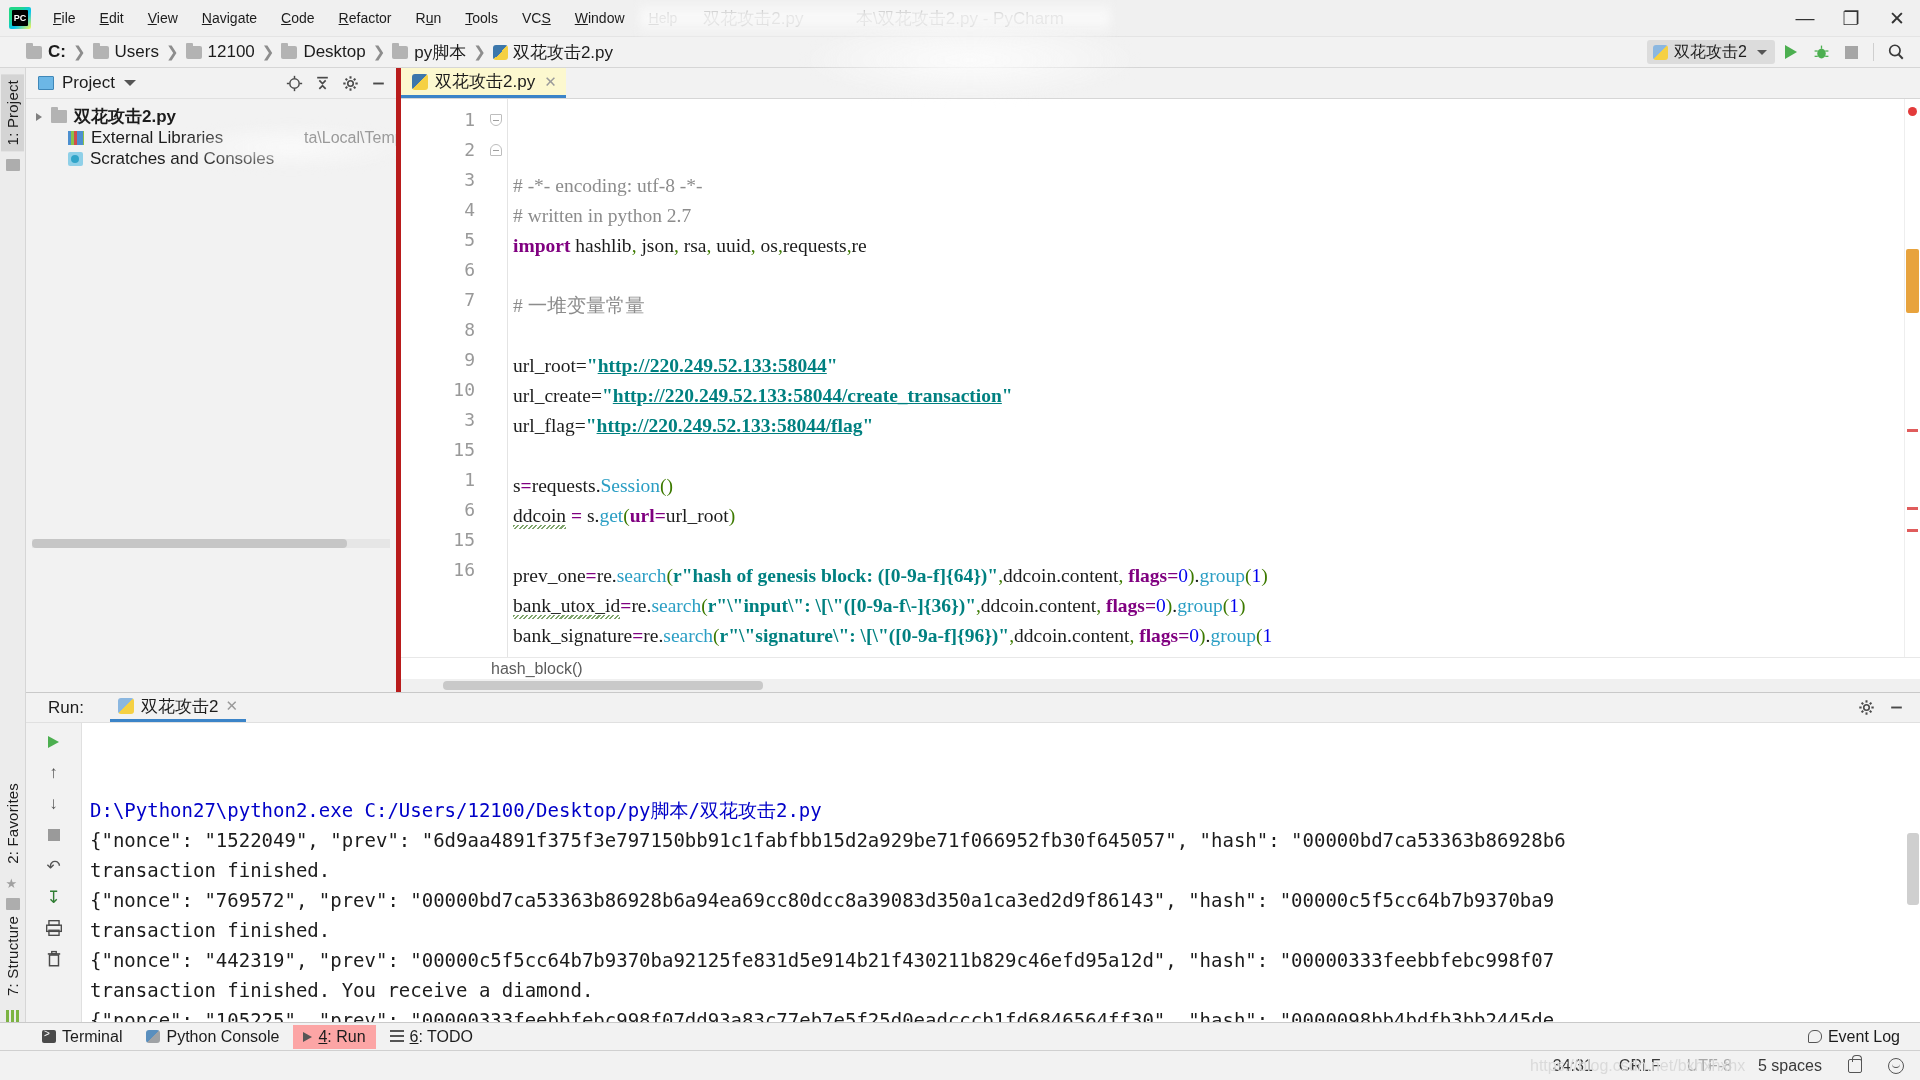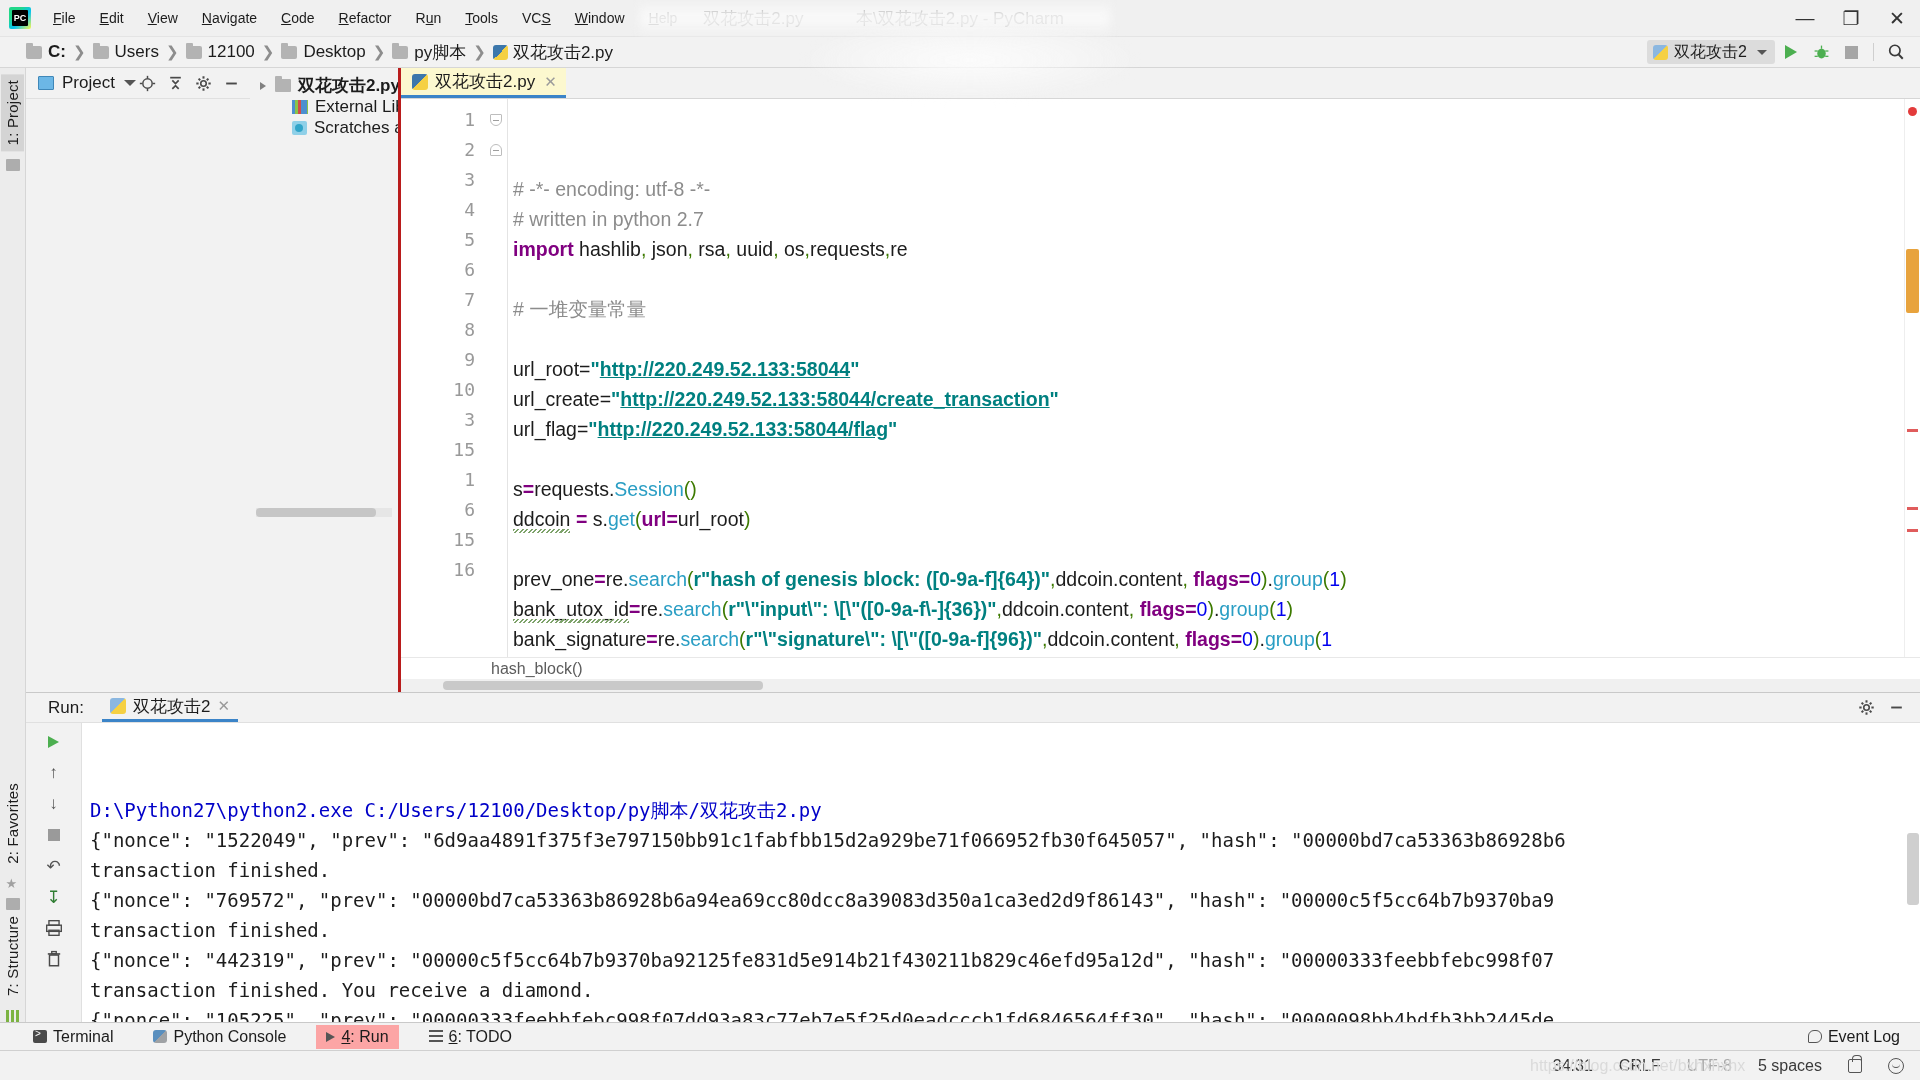--- a/index.html
+++ b/index.html
@@ -110,22 +110,22 @@
   .strip-icon { width: 14px; height: 12px; background: #adadad; border-radius: 1px; margin-top: 8px; }
   .strip-icon.bars { background: none; position: relative; }
   .strip-icon.bars::before {
     content:""; position:absolute; inset:0;
     background: repeating-linear-gradient(90deg,#7cb342 0 3px,transparent 3px 5px);
   }
   .strip-icon.star { background: none; color:#a0a0a0; font-size: 13px; line-height: 12px; }
 
   
   .project {
-    width: 375px; background: #f2f2f2; border-right: 3px solid #b91c1c;
-    display: flex; flex-direction: row; flex: none; min-height: 0;
+    width: 375px; background: #f2f2f2; border-right: 5px solid #b91c1c;
+    display: flex; flex-direction: column; flex: none; min-height: 0;
   }
   .project-head {
     height: 31px; display: flex; align-items: center; padding: 0 6px 0 12px; flex: none;
     border-bottom: 1px solid #e0e0e0;
   }
   .proj-sq { width: 16px; height: 14px; background: #6cb7e6; border: 1px solid #3f87b8; border-radius: 1px; margin-right: 8px; }
   .proj-title { font-size: 17px; }
   .proj-caret { width:0;height:0;border-left:6px solid transparent;border-right:6px solid transparent;border-top:6px solid #555; margin-left: 9px; }
   .proj-tools { margin-left: auto; display: flex; align-items: center; gap: 4px; }
   .icobtn { width: 24px; height: 24px; display: flex; align-items: center; justify-content: center; color: #4a4a4a; }
@@ -182,21 +182,21 @@
   .foldcol { width: 22px; flex: none; background: #fff; padding-top: 6px; position: relative; }
   .foldcol .fold { height: 30px; display:flex; align-items:center; justify-content:center; }
   .fold-glyph {
     width: 12px; height: 12px; border: 1px solid #bdbdbd; position: relative; background: #fff;
   }
   .fold-glyph.start { border-radius: 1px 1px 6px 6px; }
   .fold-glyph.end { border-radius: 6px 6px 1px 1px; }
   .fold-glyph::after { content:""; position:absolute; left:2px; top:5px; width:6px; height:1px; background:#9e9e9e; }
   .codearea {
     flex: 1; position: relative; padding-top: 6px; overflow: hidden;
-    font-family: Liberation Sans, sans-serif; font-size: 19.5px; white-space: pre;
+    font-family: Liberation Serif, serif; font-size: 19.5px; white-space: pre;
   }
   .cline { height: 30px; line-height: 30px; padding-left: 6px; }
   .vguide { position: absolute; left: 0; top: 0; bottom: 0; width: 1px; background: #e4e4e4; }
   .kw { color: #800080; font-weight: bold; }
   .cmt{ color: #8c8c8c; }
   .str{ color: #008080; font-weight: bold; }
   .strlink { color: #008080; font-weight: bold; text-decoration: underline; }
   .fn { color: #2a9ec4; }
   .num{ color: #0000ee; }
   .com{ color: #3d7a00; }
@@ -214,21 +214,21 @@
 
   .breadcrumb-bot {
     height: 22px; flex: none; background: #fff; border-top: 1px solid #e8e8e8;
     display: flex; align-items: center; padding-left: 90px; font-size: 16px; color: #5c5c5c;
   }
   .hscroll { height: 13px; flex: none; background: #f0f0f0; position: relative; }
   .hscroll i { position: absolute; left: 42px; top: 2px; width: 320px; height: 9px; background: #c9c9c9; border-radius: 4px; }
 
   
   .runpanel { flex: none; display: flex; flex-direction: column; background: #fff; border-top: 1px solid #c9c9c9; height: 330px; }
-  .run-head { height: 30px; display: flex; align-items: center; background: #f2f2f2; padding-left: 22px; flex: none; border-bottom: 1px solid #e0e0e0; }
+  .run-head { height: 30px; display: flex; align-items: center; background: #f2f2f2; padding-left: 22px; flex: none; border-bottom: 1px solid #e0e0e0; gap: 8px; }
   .run-lbl { font-size: 17px; margin-right: 18px; }
   .run-tab { display: flex; align-items: center; gap: 7px; font-size: 17px; padding: 3px 8px; border-bottom: 3px solid #3b84c8; height: 29px; }
   .run-tab .pyicon4 { width: 16px; height: 16px; border-radius: 3px; flex:none;
     background: linear-gradient(135deg,#8bb7e0 0 50%, #f5d043 50% 100%); }
   .run-tab .x { color: #9a9a9a; font-size: 15px; }
   .run-head-right { margin-left: auto; display: flex; align-items: center; gap: 6px; padding-right: 12px; }
 
   .run-body { flex: 1; display: flex; min-height: 0; }
   .run-side { width: 56px; flex: none; background: #f2f2f2; border-right: 1px solid #e0e0e0;
     display: flex; flex-direction: column; align-items: center; padding-top: 5px; gap: 3px; }
@@ -238,21 +238,21 @@
     font-family: "DejaVu Sans Mono", monospace; font-size: 19px; white-space: pre;
   }
   .conline { height: 30px; line-height: 30px; }
   .conline.cmd { color: #0000c8; }
   .con-scroll { position: absolute; right: 0; top: 0; bottom: 0; width: 14px; background: #fff; }
   .con-scroll i { position: absolute; right: 1px; top: 0; width: 12px; height: 72px; background: #cfcfcf; border-radius: 3px; }
 
   
   .toolwin {
     height: 28px; flex: none; background: #f2f2f2; border-top: 1px solid #c9c9c9;
-    display: flex; align-items: center; padding-left: 23px; gap: 20px; position: relative;
+    display: flex; align-items: center; padding-left: 32px; gap: 4px; position: relative;
   }
   .tw { display: flex; align-items: center; gap: 6px; font-size: 16px; padding: 3px 10px; }
   .tw.sel { background: #fca5a5; }
   .tw u { text-decoration: underline; }
   .tw-ico { width: 14px; height: 13px; flex: none; }
   .tw-term { background: #4a4a4a; border-radius: 2px; position: relative; }
   .tw-term::after { content: ">"; position: absolute; left: 2px; top: -2px; color: #fff; font-size: 10px; }
   .tw-py { border-radius: 3px; background: linear-gradient(135deg,#5a8fbe 0 50%, #9fa2a5 50% 100%); }
   .tw-run { width:0;height:0;border-left:9px solid #555;border-top:5px solid transparent;border-bottom:5px solid transparent; background:none; }
   .tw-todo { background: repeating-linear-gradient(180deg,#555 0 2px,transparent 2px 5px); }

